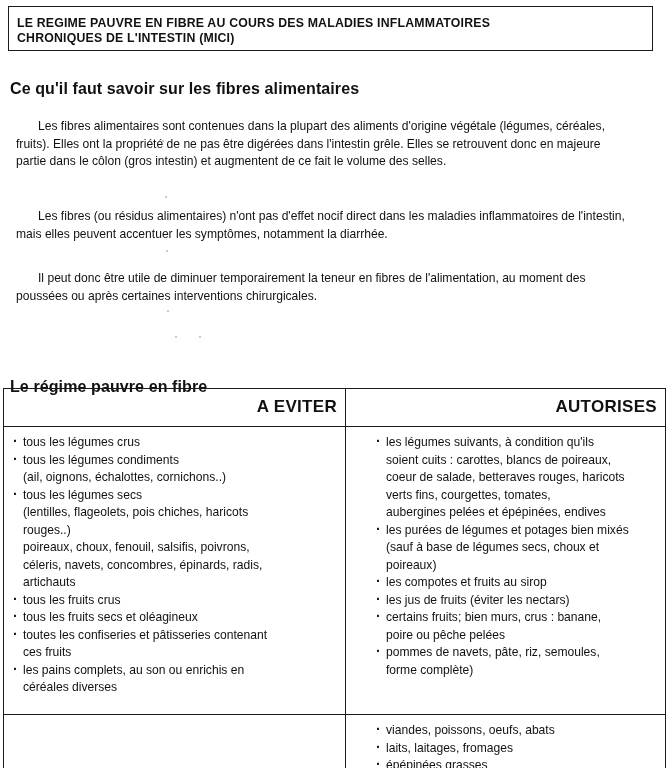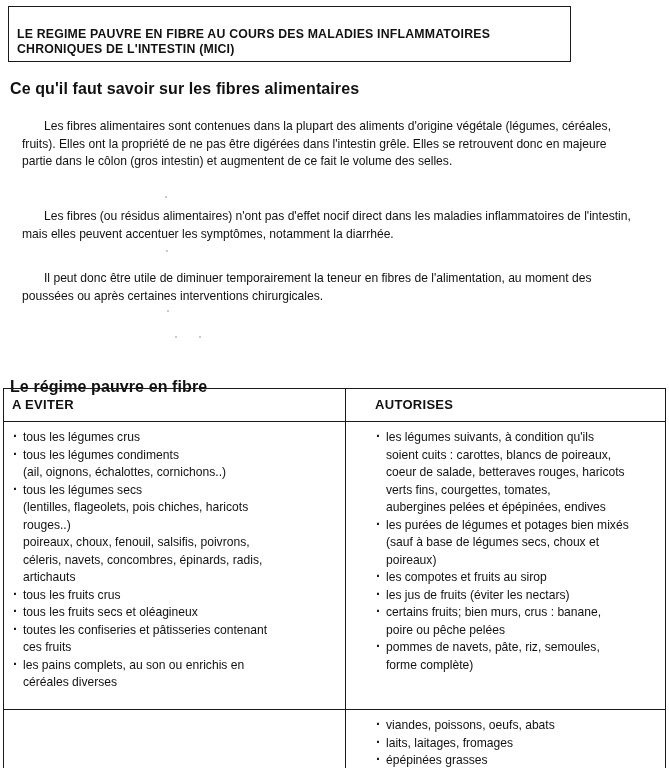--- a/index.html
+++ b/index.html
@@ -21,24 +21,24 @@
     height: 768px;
     box-sizing: border-box;
     padding: 0;
   }
 
   
   .title-box {
     position: absolute;
     left: 8px;
     top: 6px;
-    width: 563px;
+    width: 645px;
     border: 1.6px solid #1a1a1a;
     box-sizing: border-box;
-    padding: 20px 6px 5px 8px;
+    padding: 9px 6px 5px 8px;
   }
   .title-line {
     font-size: 12.3px;
     font-weight: bold;
     letter-spacing: 0.2px;
     line-height: 14.5px;
     text-transform: uppercase;
   }
 
   
@@ -51,21 +51,21 @@
   #h1 { left: 10px; top: 80px; }
   #h2 { left: 10px; top: 378px; }
 
   
   .para {
     position: absolute;
     font-size: 12.1px;
     line-height: 17.6px;
     text-indent: 22px;
     width: 615px;
-    left: 22px;
+    left: 16px;
   }
   #p1 { top: 118px; }
   #p2 { top: 208px; }
   #p3 { top: 270px; }
 
   
   .speck {
     position: absolute;
     background: #b9b9b9;
     width: 2px;
@@ -92,25 +92,26 @@
     padding: 7px 8px 8px 8px;
   }
   .cell:last-child {
     border-right: 1.5px solid #1a1a1a;
     padding-left: 29px;
   }
   .col-left  { width: 342px; }
   .col-right { width: 321px; }
 
   .colhead {
-    font-size: 13px;
+    font-size: 17px;
     font-weight: bold;
     letter-spacing: 0.3px;
     padding-top: 8px;
     padding-bottom: 9px;
+    text-align: right;
   }
 
   ul.items {
     margin: 0;
     padding: 0;
     list-style: none;
   }
   ul.items > li {
     font-size: 12.1px;
     line-height: 17.5px;

